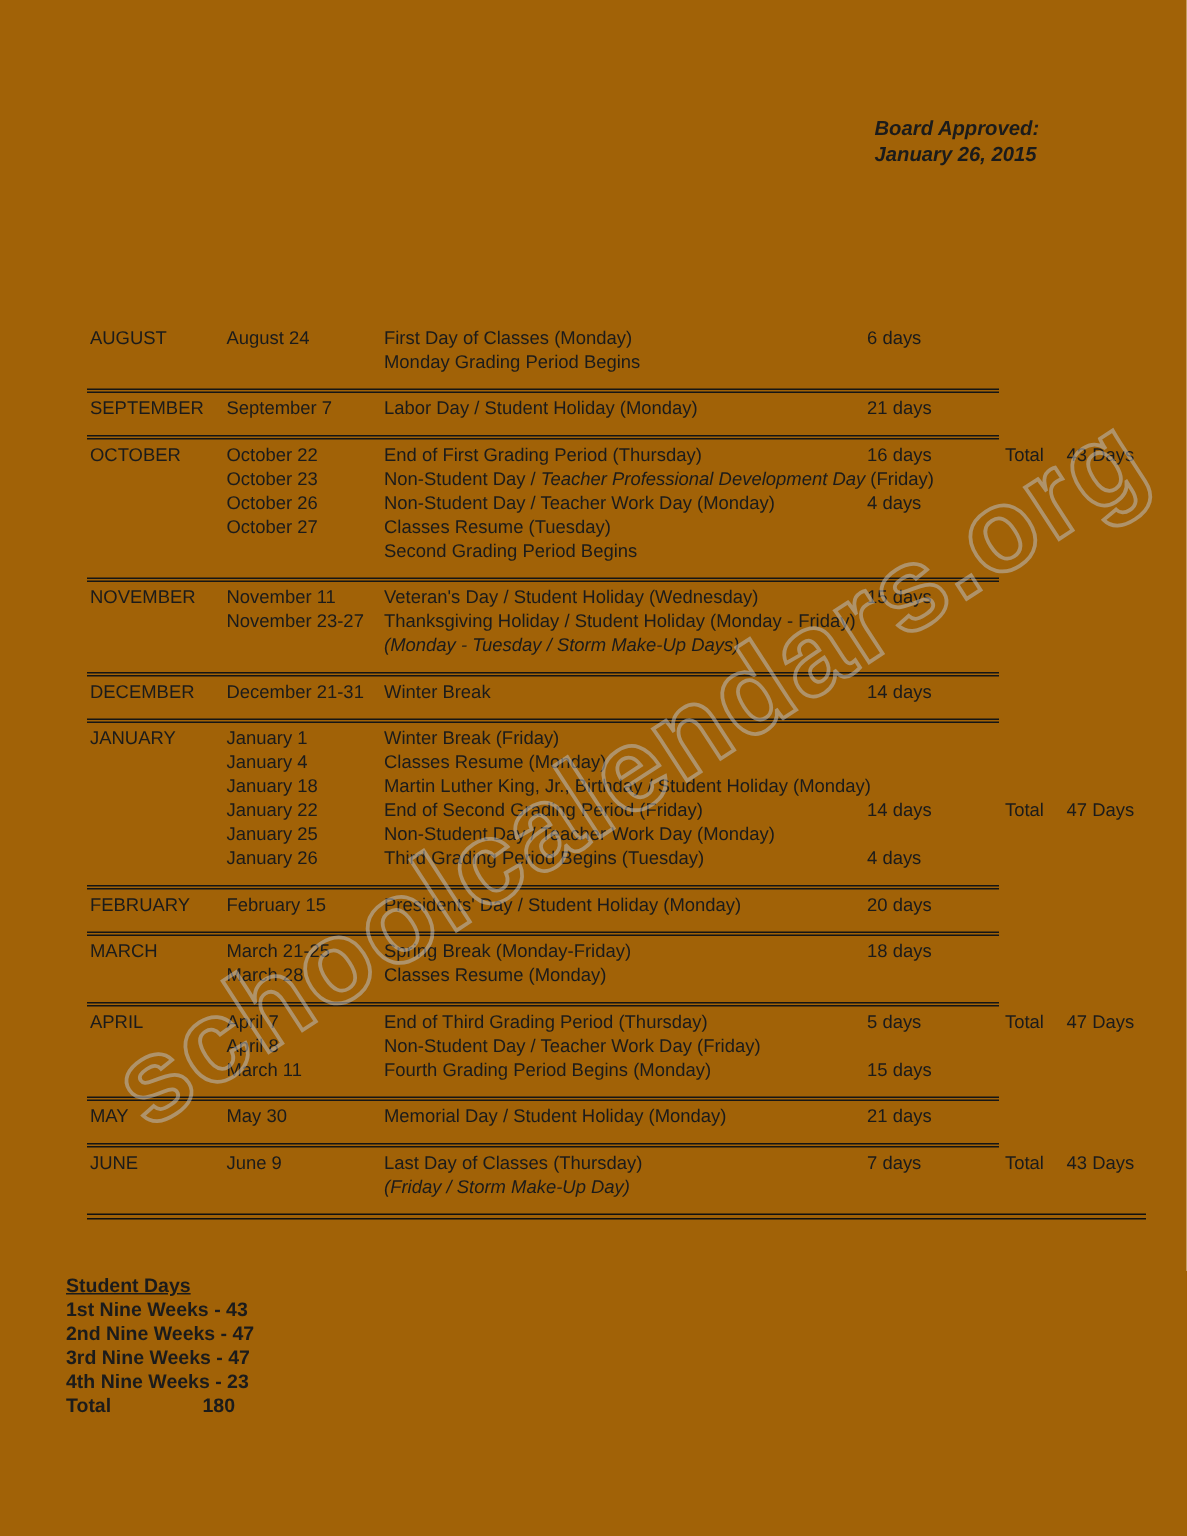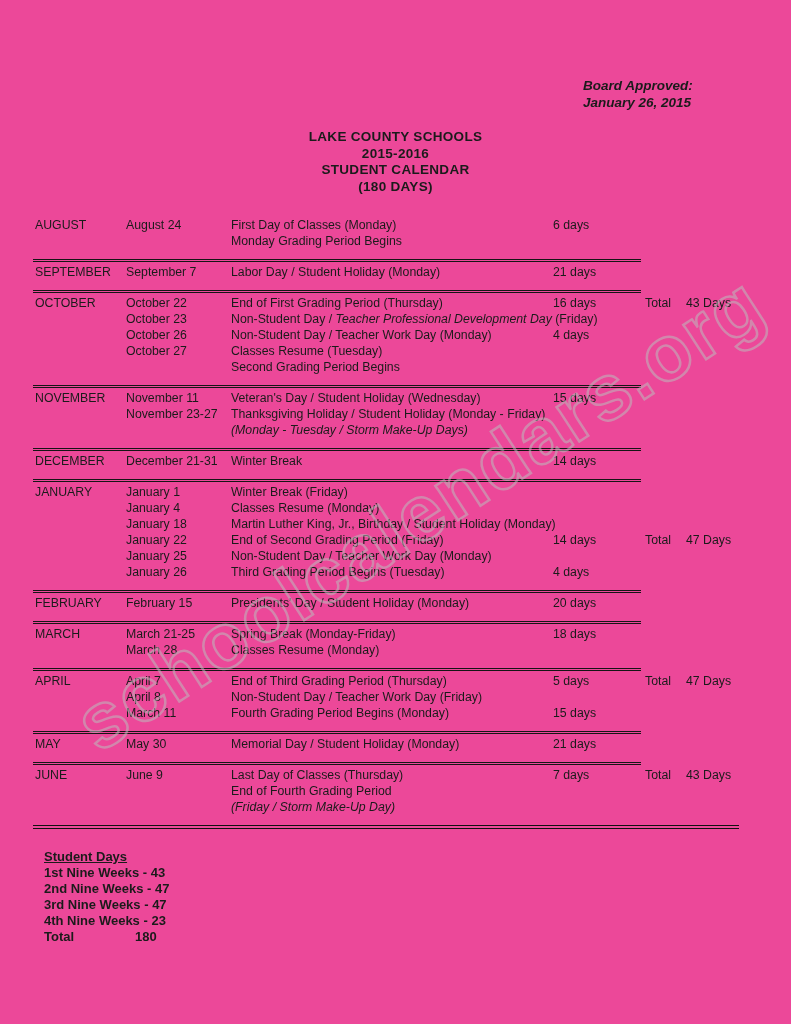--- a/index.html
+++ b/index.html
@@ -4,38 +4,38 @@
 <style>
   * { margin: 0; padding: 0; box-sizing: border-box; }
   html, body { background: #ffffff; }
   body {
     width: 791px; height: 1024px;
     position: relative;
     overflow: hidden;
     font-family: "Liberation Sans", sans-serif;
     color: #1b1b1b;
   }
-  .page { position: absolute; inset: 0; background: #ec4899; }
+  .page { position: absolute; inset: 0; background: #a16207; }
 
   
   .board-approved {
     position: absolute; left: 583px; top: 78px;
     font-size: 13.5px; font-weight: bold; font-style: italic;
     line-height: 16.5px; white-space: nowrap;
   }
 
   
   .title-block {
     position: absolute; left: 0; top: 129px; width: 791px;
     text-align: center; font-size: 13.5px; font-weight: bold;
     letter-spacing: 0.3px; line-height: 16.5px;
   }
 
   
-  .calendar-table { position: absolute; left: 33px; top: 215px; width: 706px; }
+  .calendar-table { position: absolute; left: 58px; top: 215px; width: 706px; }
   .month-section { padding: 2px 0 10px 0; }
   .cal-row {
     display: grid;
     grid-template-columns: 93px 105px 322px 83px 46px 57px;
     font-size: 12.3px; line-height: 16px; height: 16px;
     white-space: nowrap;
   }
   .cal-row > div { overflow: visible; }
   .cell-month { padding-left: 2px; }
   .cell-days { }
@@ -70,26 +70,20 @@
 </head>
 <body>
 
 <div class="page">
 
   <div class="board-approved">
     <div>Board Approved:</div>
     <div>January 26, 2015</div>
   </div>
 
-  <div class="title-block">
-    <div>LAKE COUNTY SCHOOLS</div>
-    <div>2015-2016</div>
-    <div>STUDENT CALENDAR</div>
-    <div>(180 DAYS)</div>
-  </div>
 
   <div class="calendar-table" id="calendar-table">
       <div class="month-section">
         <div class="cal-row">
           <div class="cell-month">AUGUST</div>
           <div class="cell-date">August 24</div>
           <div class="cell-desc"><span>First Day of Classes (Monday)</span></div>
           <div class="cell-days">6 days</div>
           <div class="cell-total-label"></div>
           <div class="cell-total-value"></div>
@@ -316,28 +310,20 @@
       </div>
       <div class="section-line"></div>
       <div class="month-section">
         <div class="cal-row">
           <div class="cell-month">JUNE</div>
           <div class="cell-date">June 9</div>
           <div class="cell-desc"><span>Last Day of Classes (Thursday)</span></div>
           <div class="cell-days">7 days</div>
           <div class="cell-total-label">Total</div>
           <div class="cell-total-value">43 Days</div>
-        </div>
-        <div class="cal-row">
-          <div class="cell-month"></div>
-          <div class="cell-date"></div>
-          <div class="cell-desc"><span>End of Fourth Grading Period</span></div>
-          <div class="cell-days"></div>
-          <div class="cell-total-label"></div>
-          <div class="cell-total-value"></div>
         </div>
         <div class="cal-row">
           <div class="cell-month"></div>
           <div class="cell-date"></div>
           <div class="cell-desc"><span class="it">(Friday / Storm Make-Up Day)</span></div>
           <div class="cell-days"></div>
           <div class="cell-total-label"></div>
           <div class="cell-total-value"></div>
         </div>
       </div>

